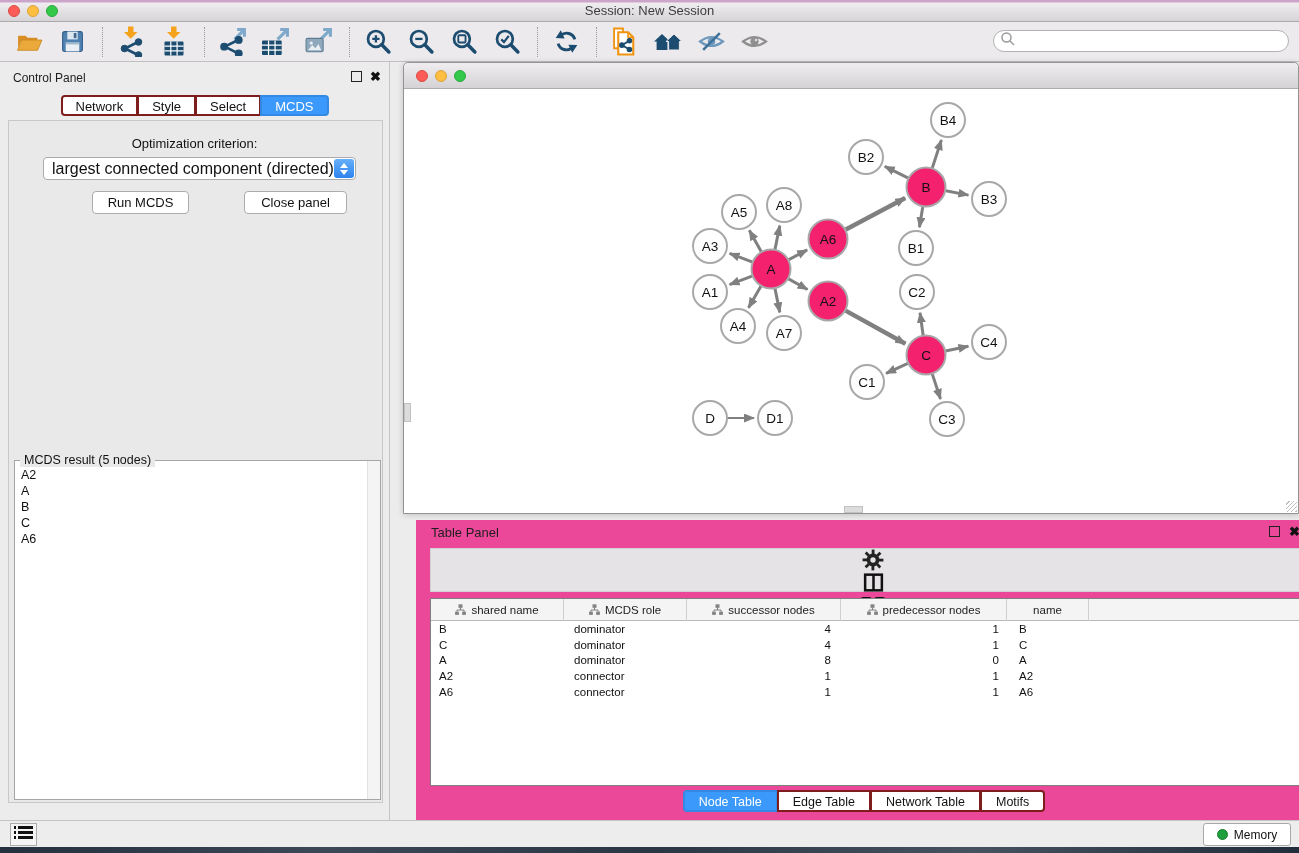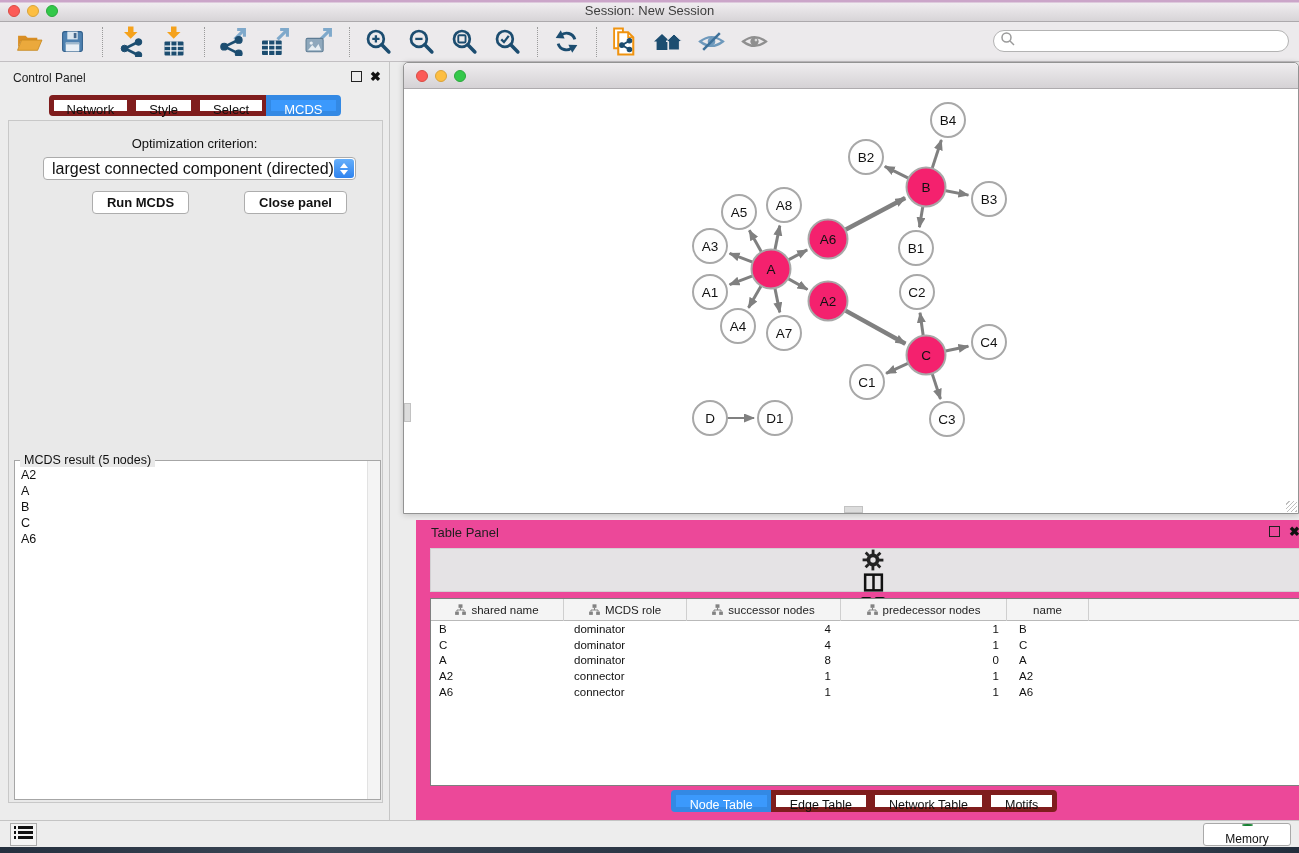--- a/index.html
+++ b/index.html
@@ -29,34 +29,34 @@
 
   
   .control-panel { position:absolute; left:0; top:62px; width:390px; height:758px; background:#ECECEC; border-right:1px solid #C6C6C6; }
   .cp-header { position:absolute; left:0; top:8px; width:100%; height:18px; }
   .cp-title { position:absolute; left:13px; top:1px; font-size:12px; color:#1E1E1E; }
   .win-btns { position:absolute; right:8px; top:1px; display:flex; gap:8px; align-items:center; }
   .float-btn { width:11px; height:11px; border:1.5px solid #222; background:transparent; display:inline-block; }
   .close-btn { font-size:13px; font-weight:bold; color:#111; line-height:11px; }
   .cp-tabs { position:absolute; left:50%; transform:translateX(-50%); top:33px; display:flex; }
   .tab { height:21px; line-height:19px; padding:0 13px; font-size:13px; background:#FFFFFF;
-    border:5px solid #7f1d1d; margin-left:-1px; color:#111; white-space:nowrap; }
+    border:2px solid #7f1d1d; margin-left:-1px; color:#111; white-space:nowrap; }
   .tab:first-child { border-radius:4px 0 0 4px; margin-left:0; }
   .tab:last-child { border-radius:0 4px 4px 0; }
   .tab.sel { background:#3B99FC; border-color:#3389E4; color:#fff; }
   .cp-frame { position:absolute; left:8px; top:58px; width:375px; height:683px; background:#E9E9E9; border:1px solid #C8C8C8; }
   .opt-label { position:absolute; left:0; width:100%; top:74px; text-align:center; font-size:13px; color:#111; }
   .cp-select { position:absolute; left:43px; top:95px; width:313px; height:23px; background:#fff;
     border:1px solid #ABABAB; border-radius:4px; font-size:16px; color:#111; display:flex; align-items:center; padding-left:8px; }
   .cp-select .stepper { position:absolute; right:1px; top:1px; width:20px; height:19px; border-radius:3px;
     background:linear-gradient(#66AFFA, #2E83EF); display:flex; flex-direction:column; align-items:center; justify-content:center; gap:2px; }
   .chev-up { width:0; height:0; border-left:4px solid transparent; border-right:4px solid transparent; border-bottom:5px solid #fff; }
   .chev-dn { width:0; height:0; border-left:4px solid transparent; border-right:4px solid transparent; border-top:5px solid #fff; }
   .cp-btn { position:absolute; top:129px; height:23px; background:#FFFFFF; border:1px solid #ADADAD;
-    border-radius:4px; font-size:13px; color:#111; display:flex; align-items:center; justify-content:center;font-weight:bold; }
+    border-radius:4px; font-size:13px; color:#111; display:flex; align-items:center; justify-content:center; }
   .cp-btn.run { left:92px; width:97px; }
   .cp-btn.close { left:220px; width:103px;margin-left:24px; }
   .result-box { position:absolute; left:14px; top:398px; width:367px; height:340px; background:#FFFFFF; border:1px solid #A6A6A6; }
   .result-legend { position:absolute; left:5px; top:-8px; background:#E9E9E9; padding:0 4px; font-size:12.5px; color:#111; }
   .result-list { position:absolute; left:1px; top:6px; bottom:1px; right:14px; overflow:hidden; }
   .result-item { font-size:12.5px; color:#111; line-height:16px; padding-left:5px; }
   .result-scroll { position:absolute; right:0; top:0; bottom:0; width:13px; background:#F4F4F4; border-left:1px solid #E2E2E2; }
 
   
   .net-window { position:absolute; left:403px; top:62px; width:896px; height:452px; background:#FFFFFF;
@@ -89,21 +89,21 @@
   .tp-row { display:flex; height:15.8px; align-items:center; }
   .td-cell { font-size:11.5px; color:#111; white-space:nowrap; overflow:hidden; }
   .tp-tabs { position:absolute; left:0; width:100%; top:270px; display:flex; justify-content:center; }
   .tp-tabs .tab { font-size:12.5px; padding:0 14px; height:22px; line-height:20px; }
 
   
   .statusbar { position:absolute; left:0; top:820px; width:1299px; height:27px; background:#EDEDED; border-top:1px solid #C4C4C4; }
   .list-btn { position:absolute; left:10px; top:2px; width:27px; height:23px; background:#F4F4F4;
     border:1px solid #ACACAC; display:flex; align-items:center; justify-content:center; }
   .memory-btn { position:absolute; right:8px; top:2px; width:88px; height:23px; background:#FFFFFF;
-    border:1px solid #A9A9A9; border-radius:3px; display:flex; align-items:center; justify-content:center; gap:6px;flex-direction:column; }
+    border:1px solid #A9A9A9; border-radius:3px; display:flex; align-items:center; justify-content:center; gap:6px; }
   .memory-dot { width:11px; height:11px; border-radius:50%; background:#1FA03C; border:1px solid #168031; }
   .memory-label { font-size:12px; color:#111; }
   .desktop-strip { position:absolute; left:0; top:847px; width:1299px; height:6px;
     background:linear-gradient(90deg,#25303F,#3C4857,#2B3645,#46525F,#222D3C); }
 </style>
 </head>
 <body>
 
 <div class="screen">
 

